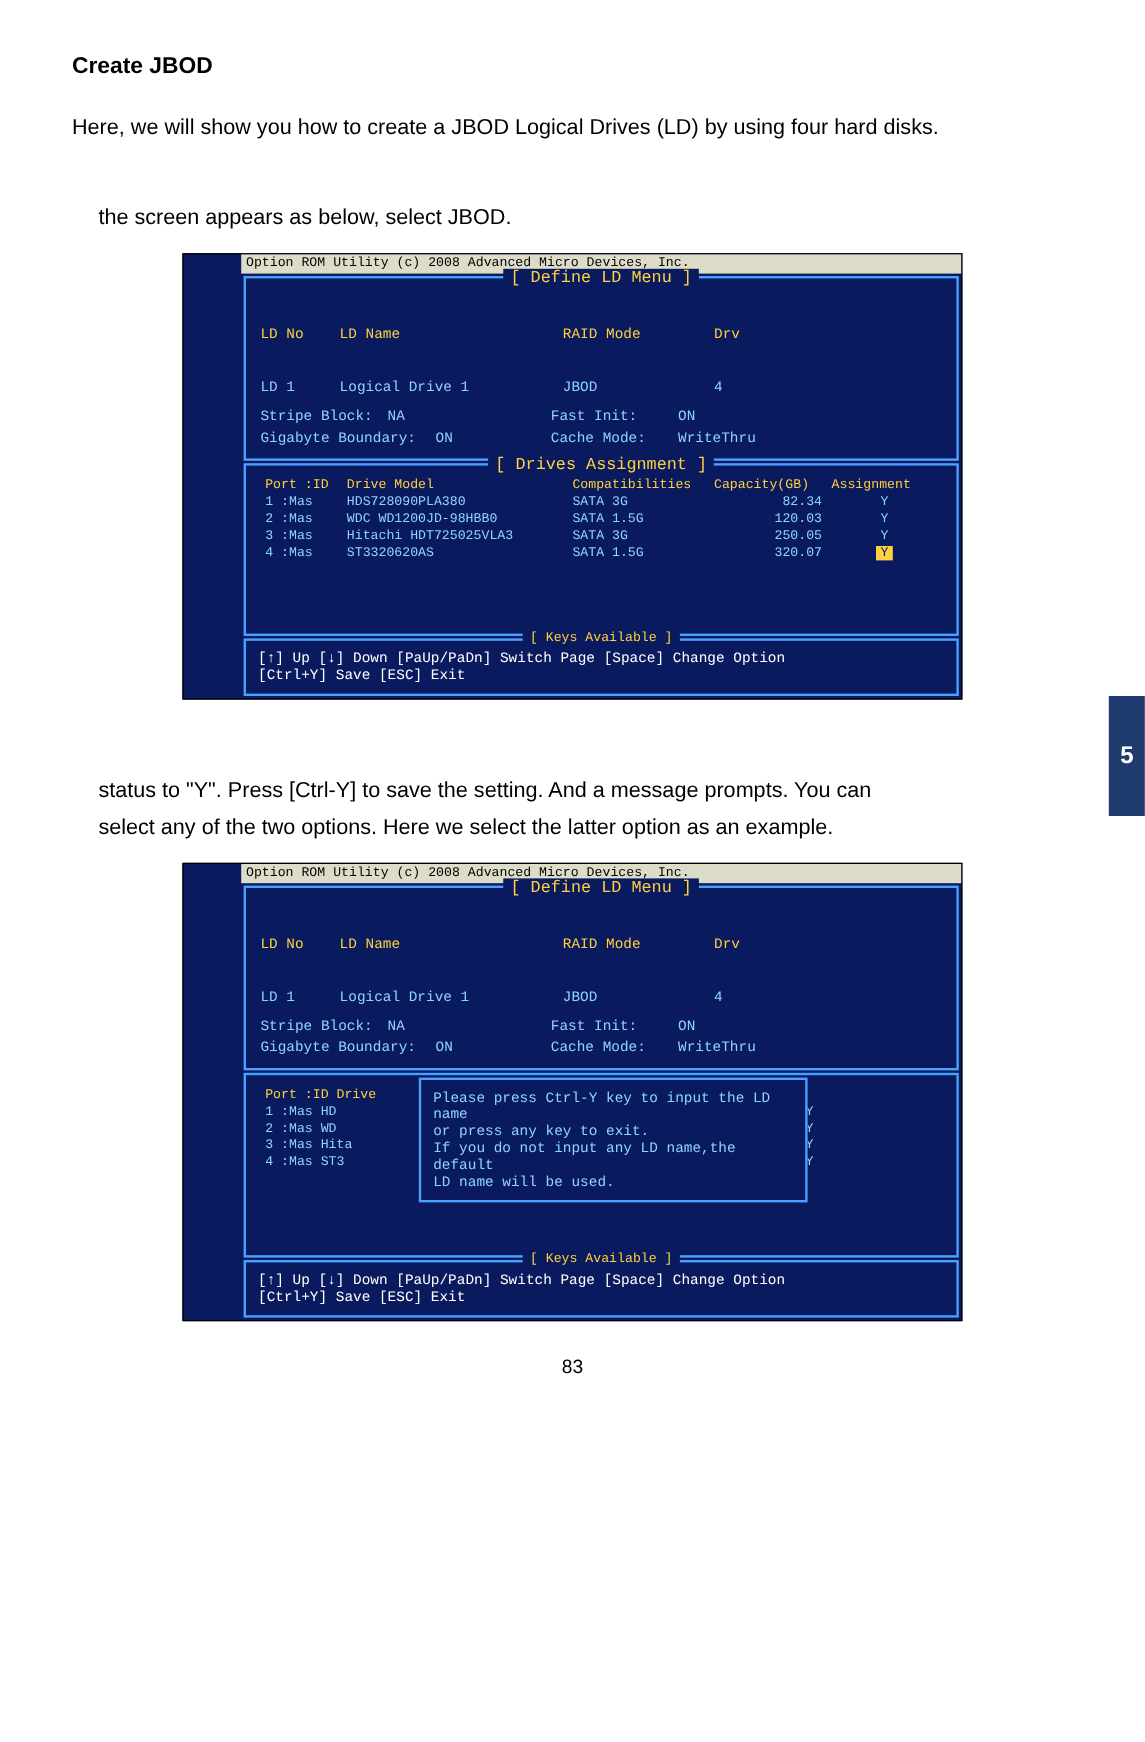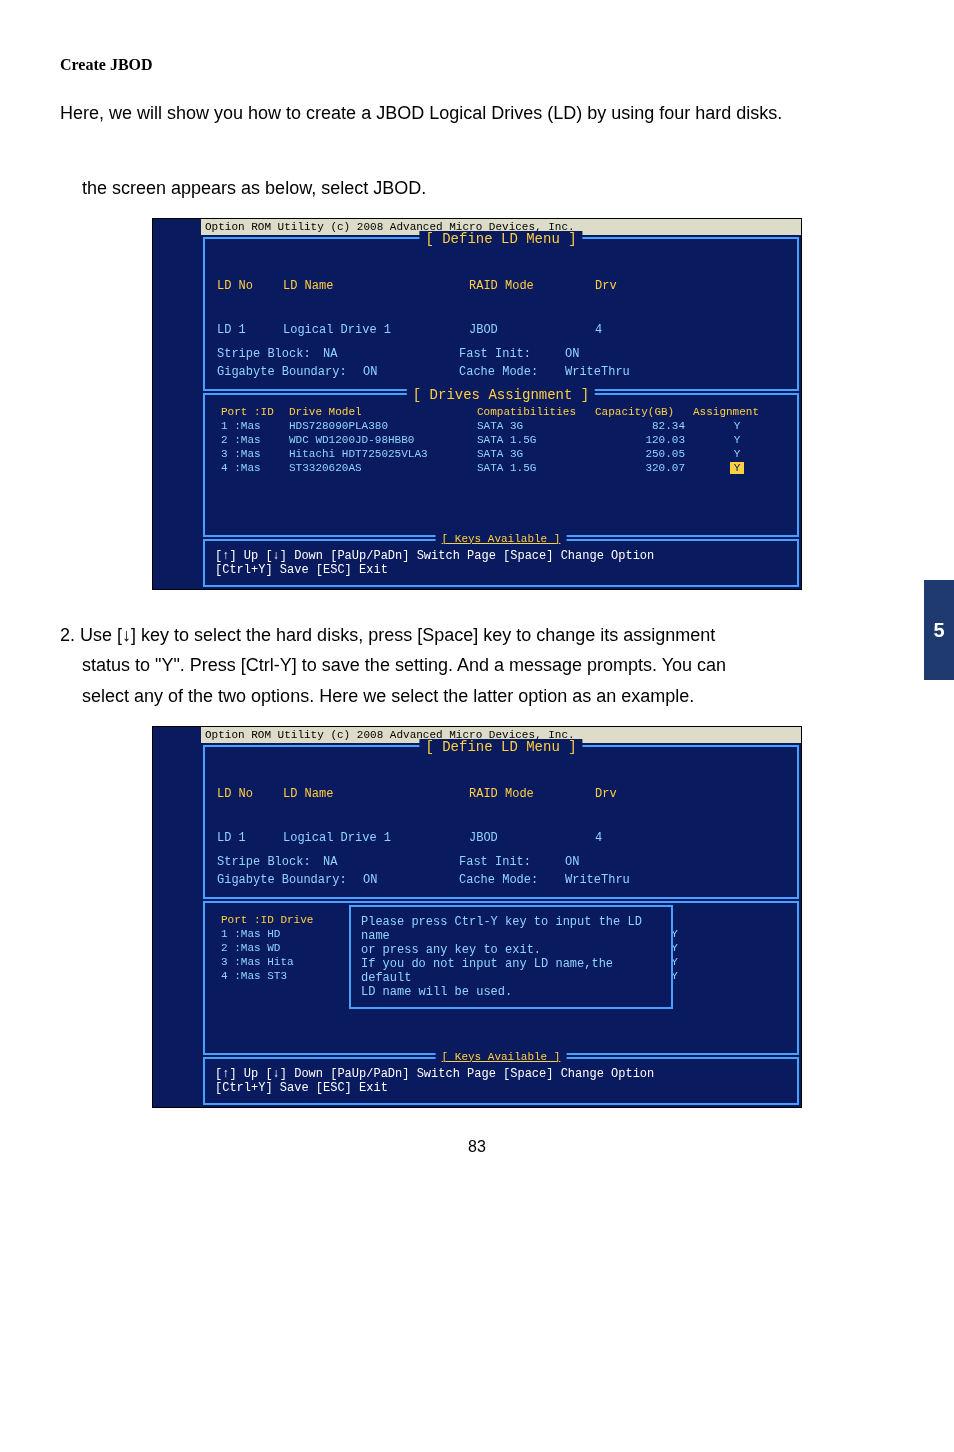--- a/index.html
+++ b/index.html
@@ -8,24 +8,23 @@
     font-family: Arial, Helvetica, sans-serif;
     background: #fff;
     color: #000;
     width: 954px;
   }
   .page {
     padding: 40px 60px 30px 60px;
     position: relative;
   }
   h2 {
-    font-size: 16px;
+    font-size: 19px;
     font-weight: bold;
-    margin: 16px 0 24px 0;
-    font-family: Liberation Serif, serif;
+    margin: 5px 0 24px 0;
   }
   .body-text {
     font-size: 18px;
     line-height: 1.7;
     margin: 0 0 14px 0;
   }
   .list-item {
     font-size: 18px;
     line-height: 1.7;
     margin: 0 0 14px 0;
@@ -98,21 +97,20 @@
   .keys-title {
     position: absolute;
     top: -8px;
     left: 50%;
     transform: translateX(-50%);
     background: #0a1a5e;
     color: #ffd040;
     padding: 0 6px;
     font-size: 11px;
     white-space: nowrap;
-    text-decoration: underline;
   }
   .dialog {
     border: 2px double #4aa0ff;
     background: #0a1a5e;
     padding: 8px 10px;
     margin: 0 8px;
     position: absolute;
     left: 136px;
     top: 2px;
     width: 300px;
@@ -239,21 +237,21 @@
 
       <div class="keys-frame">
         <div class="keys-title">[ Keys Available ]</div>
         <div class="white">[↑] Up    [↓] Down    [PaUp/PaDn] Switch Page    [Space] Change Option</div>
         <div class="white">[Ctrl+Y] Save    [ESC] Exit</div>
       </div>
     </div>
   </div>
 
   <p class="list-item">
-    <span>2. Use [↓] key to select the hard disks, press [Space] key to change its assignment</span><br>
+    <br>
     <span class="indent">status to "Y". Press [Ctrl-Y] to save the setting. And a message prompts. You can</span>
     <span class="indent">select any of the two options. Here we select the latter option as an example.</span>
   </p>
 
   <div class="screenshot">
     <div class="ss-title">Option ROM Utility (c) 2008 Advanced Micro Devices, Inc.</div>
     <div class="ss-inner">
       <div class="frame" style="padding-bottom:6px;">
         <div class="frame-title">[ Define LD Menu ]</div>
         <div class="row yellow">

